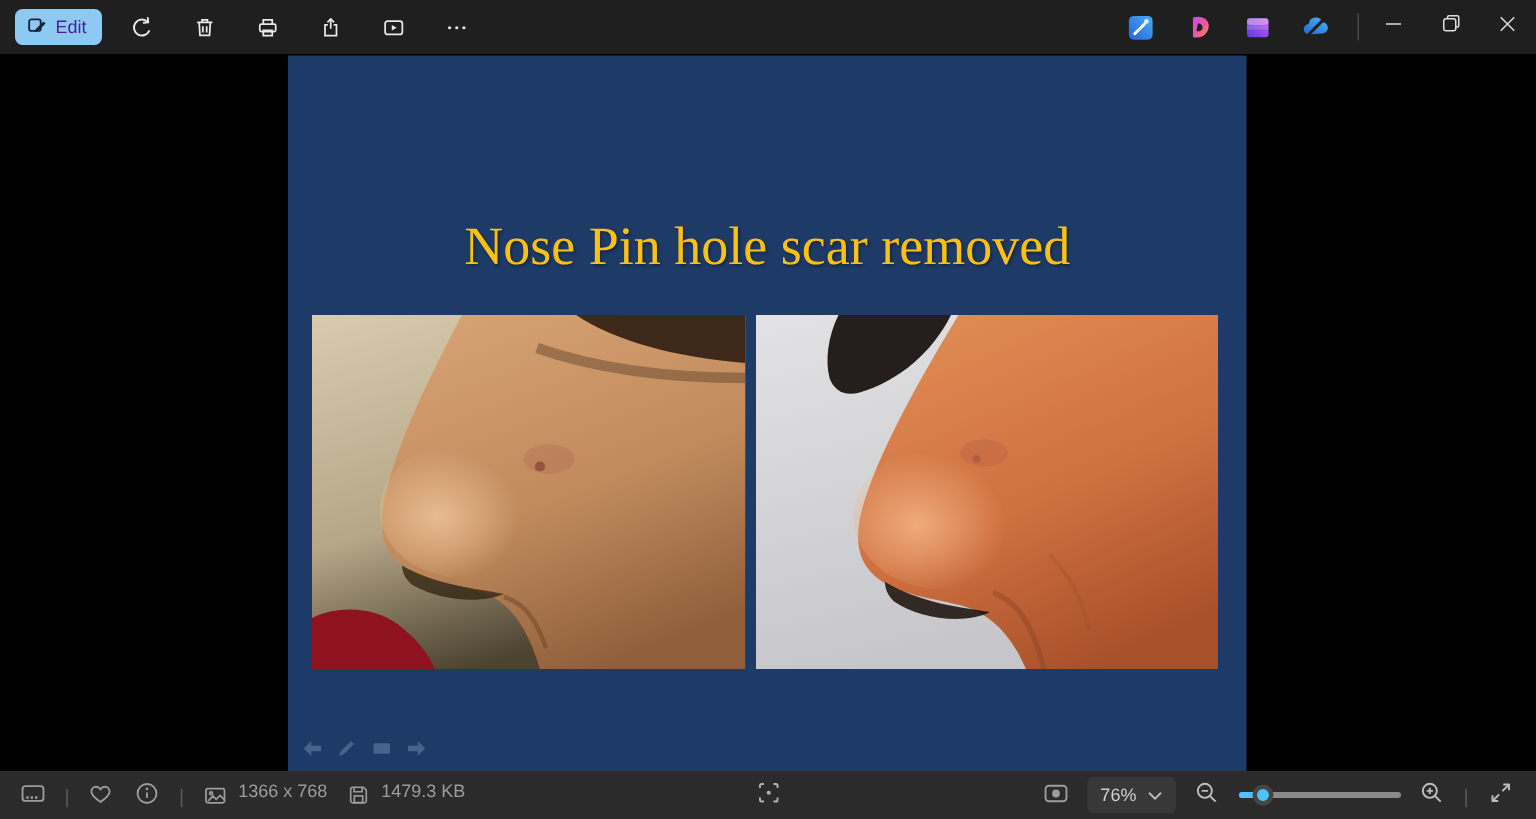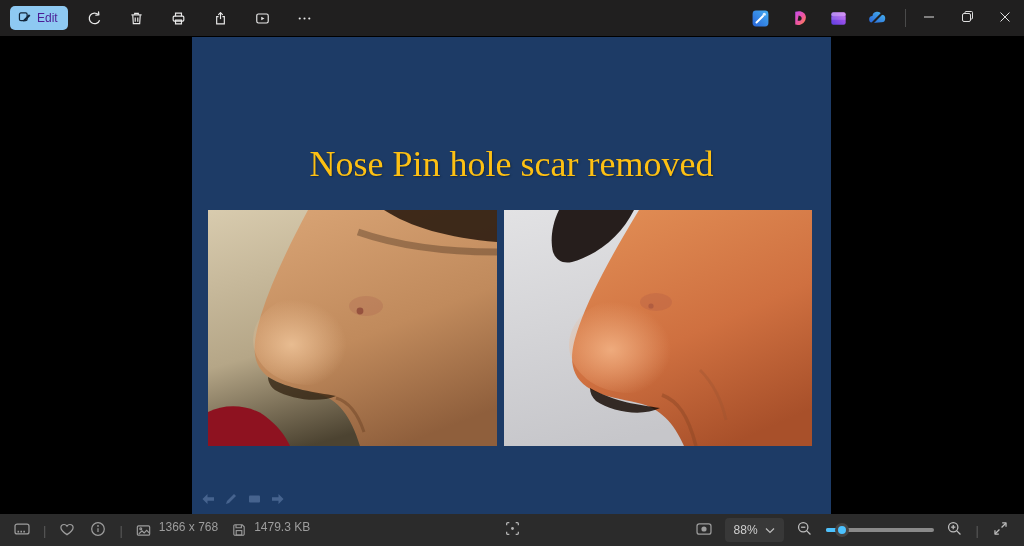--- a/index.html
+++ b/index.html
@@ -402,21 +402,21 @@
     <div class="sb-right">
       <div class="sb-icon">
         <span>
           <svg width="18" height="18" viewBox="0 0 16 16" fill="none" stroke="#9d9d9d" stroke-width="1.1">
             <rect x="1.8" y="3.4" width="12.4" height="9.2" rx="2"></rect>
             <circle cx="8" cy="8" r="2.3" fill="#9d9d9d" stroke="none"></circle>
           </svg>
         </span>
       </div>
       <button class="zoom-pct">
-        <span>88%</span>
+        <span>76%</span>
         <span>
           <svg width="10" height="7" viewBox="0 0 10 7" fill="none" stroke="#bdbdbd" stroke-width="1.2">
               <path d="M1 1.5l4 4 4-4"></path>
             </svg>
         </span>
       </button>
       <div class="sb-icon">
         <span>
           <svg width="17" height="17" viewBox="0 0 16 16" fill="none" stroke="#bdbdbd" stroke-width="1.2">
             <circle cx="6.8" cy="6.8" r="4.4"></circle>

